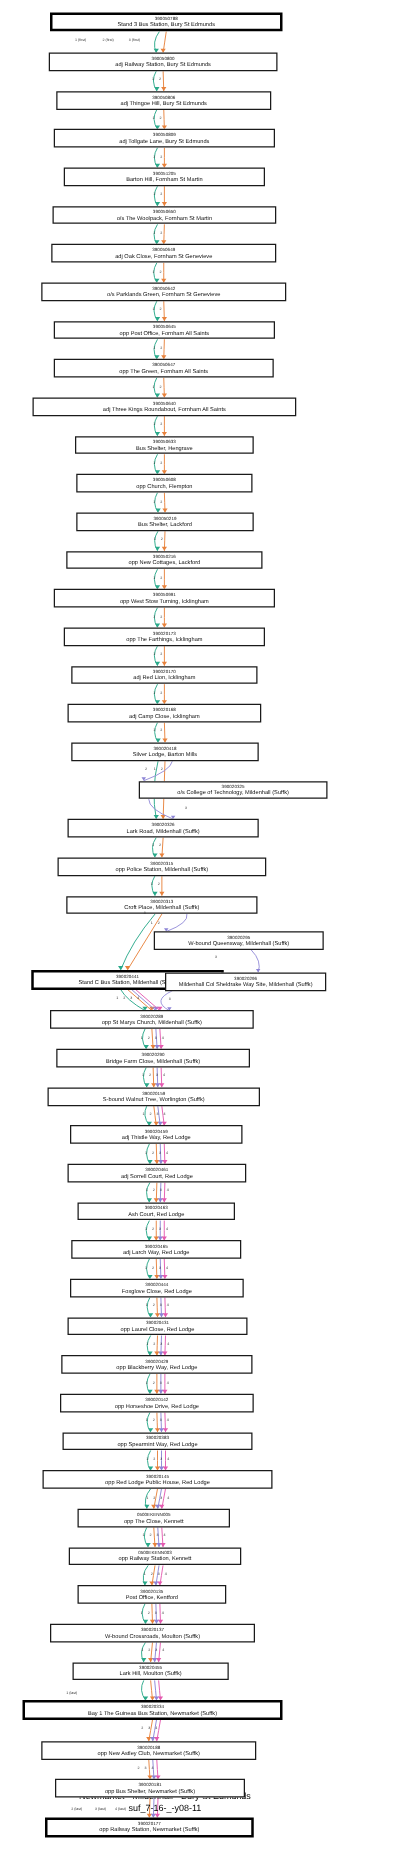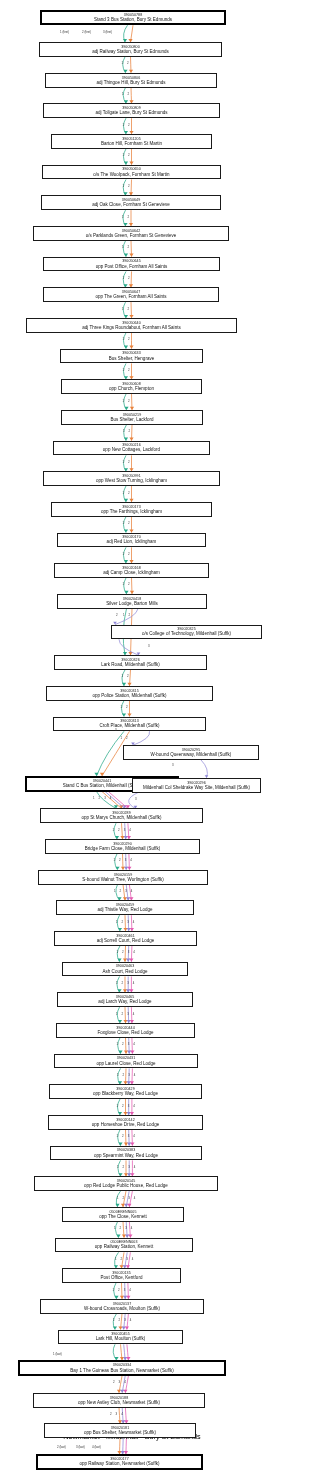--- a/index.html
+++ b/index.html
@@ -552,13 +552,14 @@
     <div class="elabel" style="left: 115px; top: 1256.86px; letter-spacing: 1.6px;">1 2 3 4</div>
     <div class="elabel" style="left: 112.5px; top: 1287.52px; letter-spacing: 1.6px;">1 2 3 4</div>
     <div class="elabel" style="left: 113px; top: 1318.17px; letter-spacing: 1.6px;">1 2 3 4</div>
     <div class="elabel" style="left: 113px; top: 1380.4px; letter-spacing: 1.6px;">2 3 4</div>
     <div class="elabel" style="left: 110px; top: 1412.05px; letter-spacing: 1.6px;">2 3 4</div>
   </div>
 
 <div class="caption" id="caption" style="top: 1421.7px;">
   <div>Stephensons of Essex 16 inbound</div>
   <div>Newmarket - Mildenhall - Bury St Edmunds</div>
+  <div>suf_7-16-_-y08-11</div>
 </div>
 
 </body></html>

